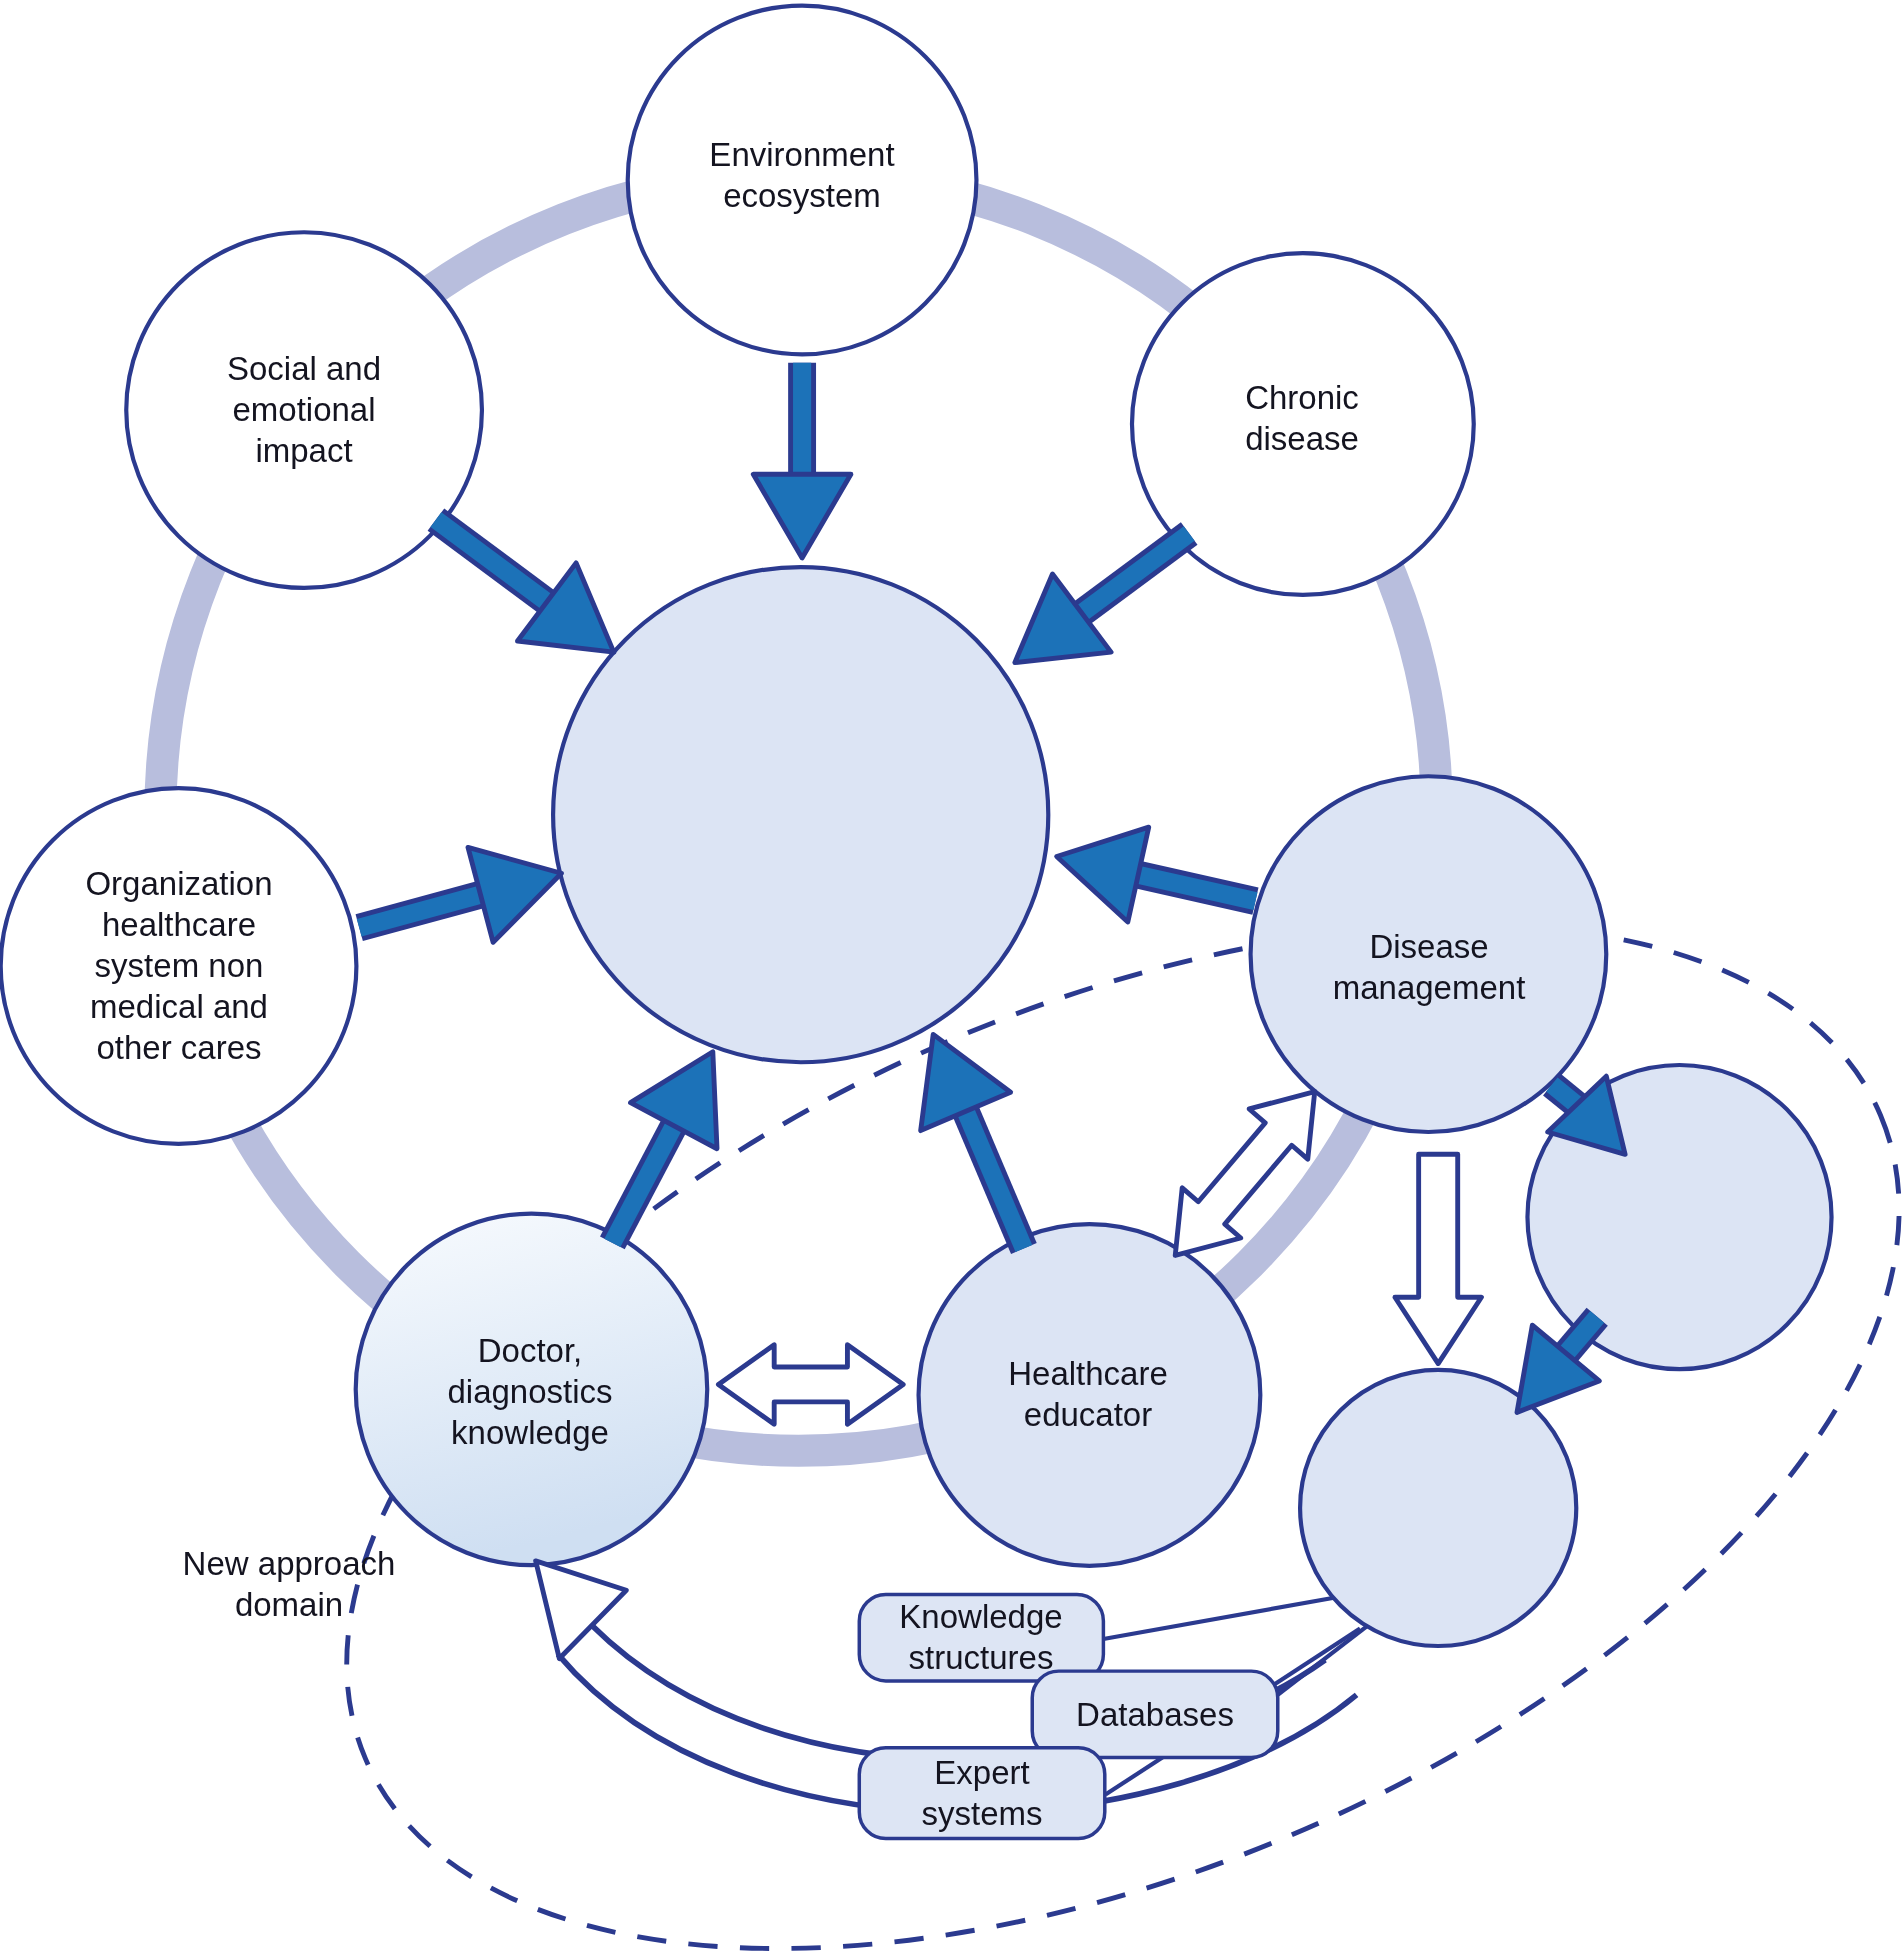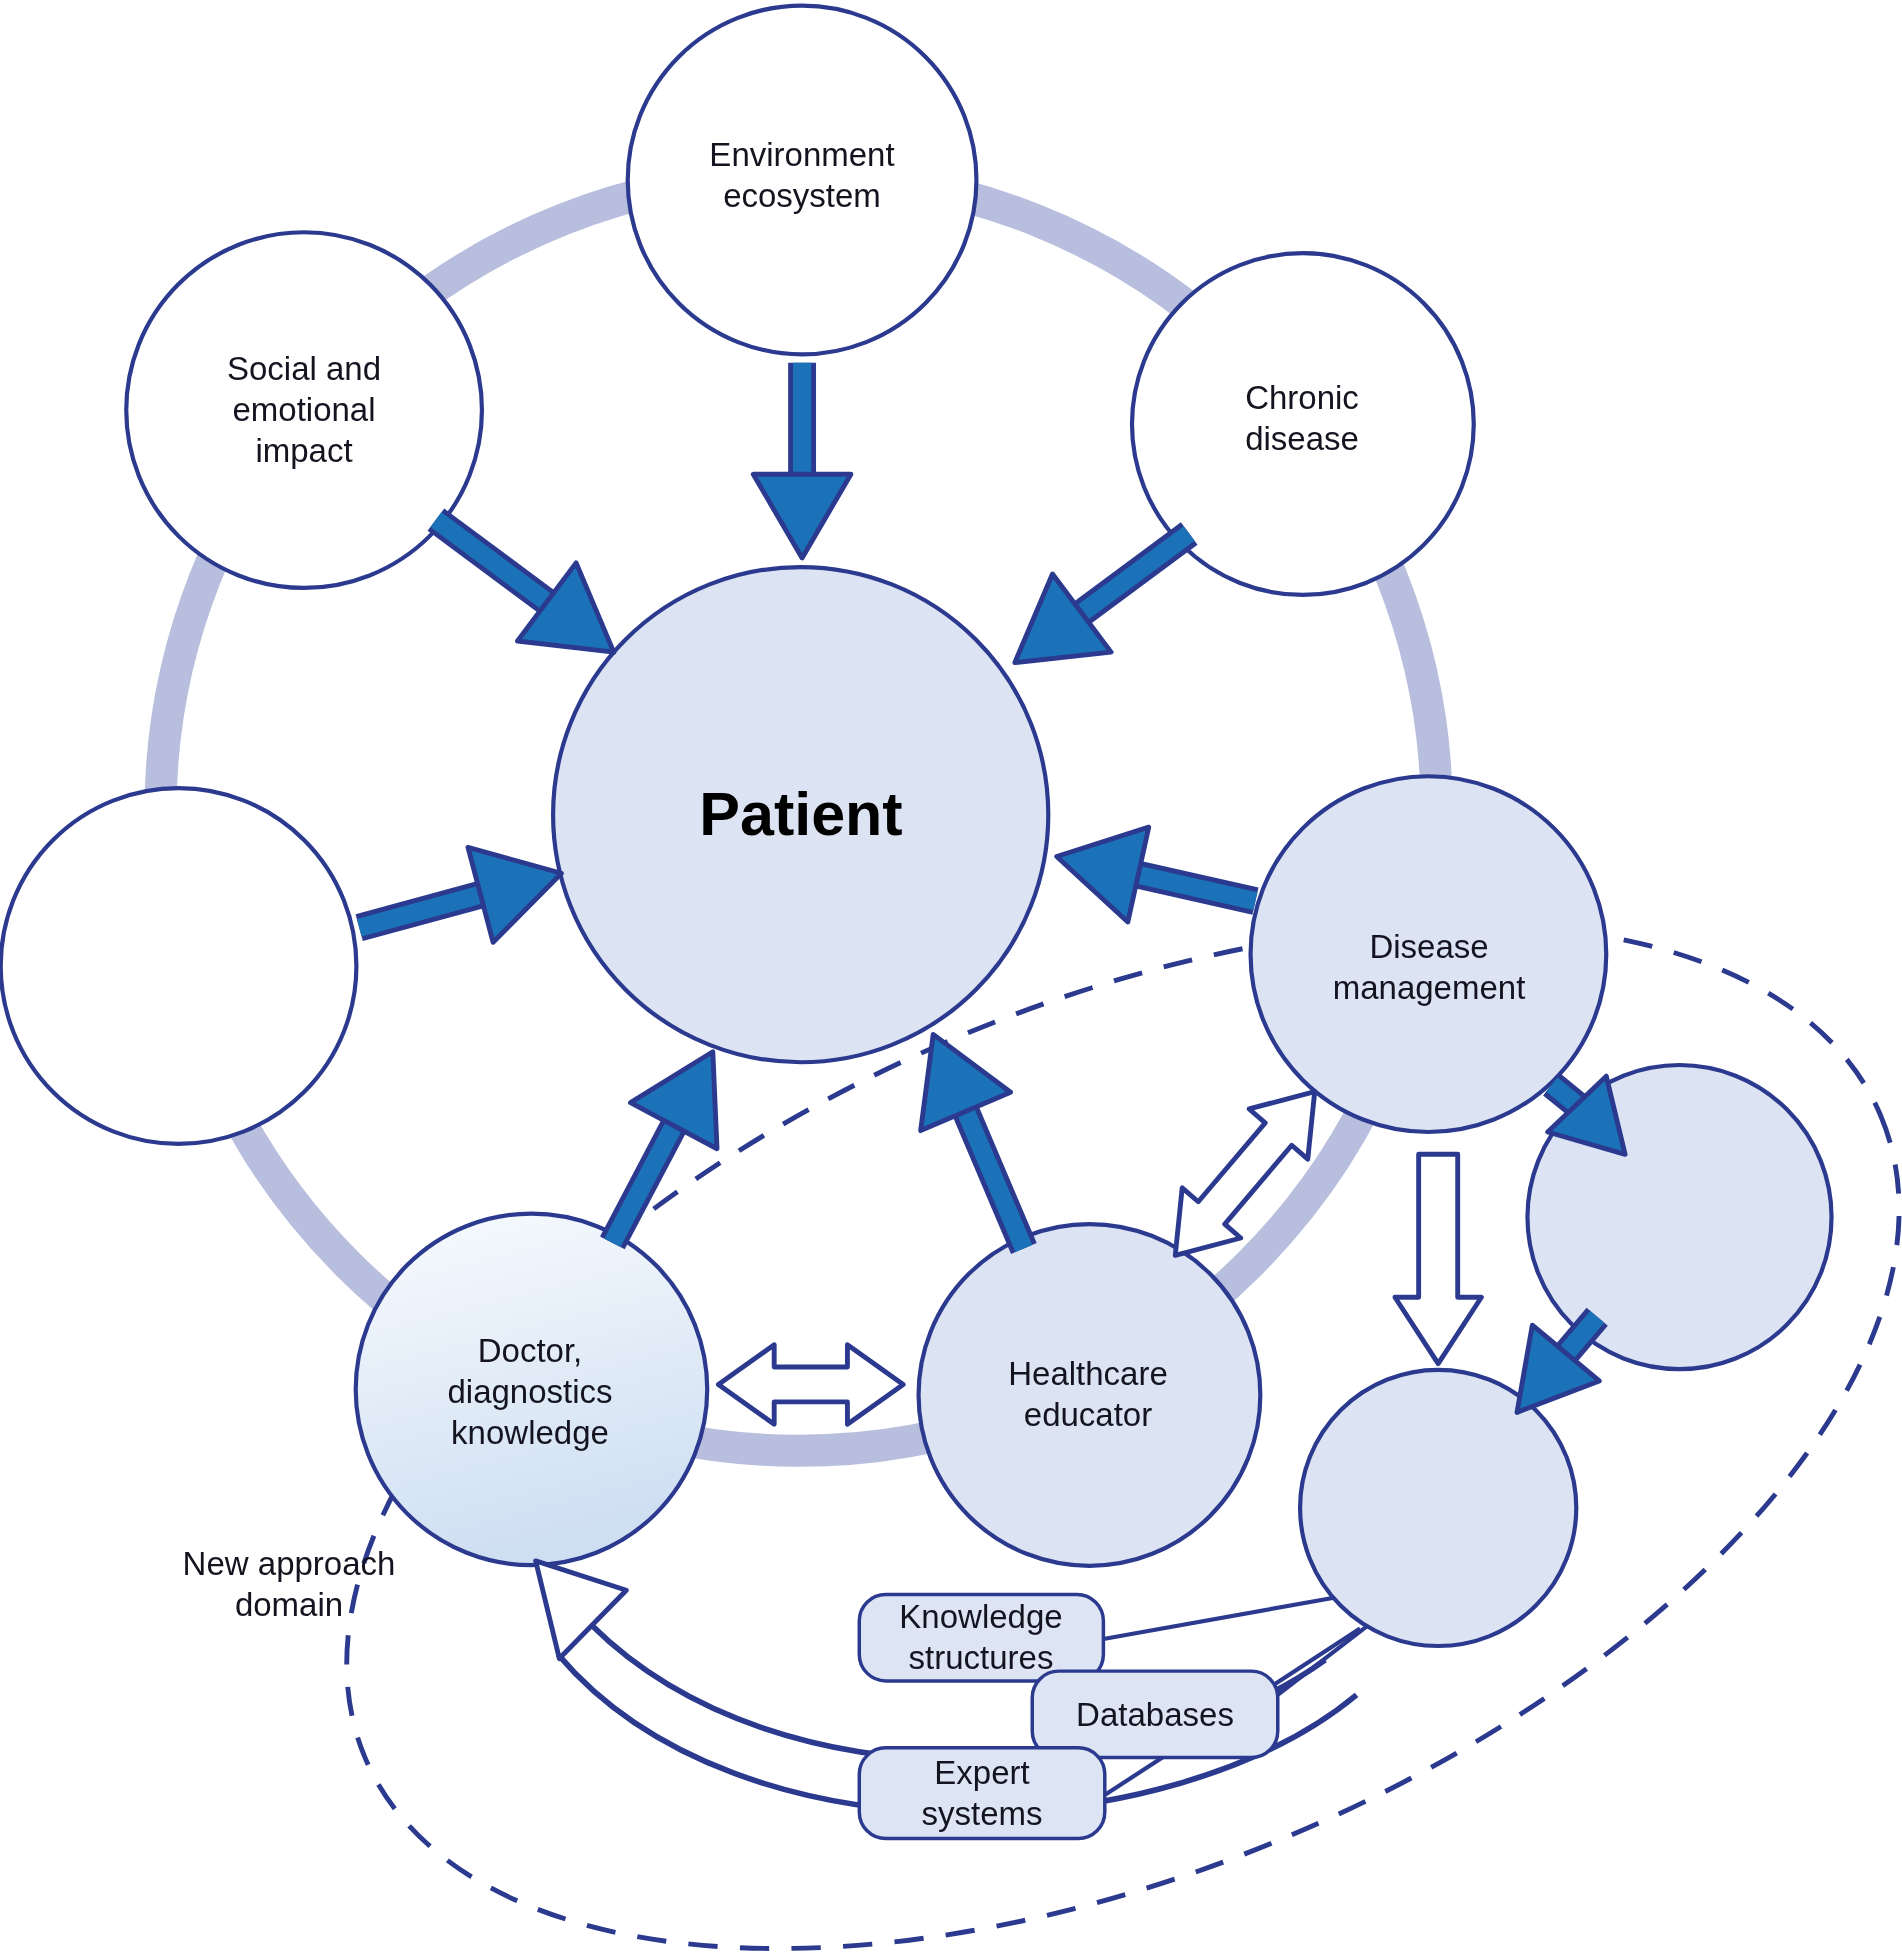--- a/index.html
+++ b/index.html
@@ -131,21 +131,25 @@
     <polygon class="outline-arrow" points="768,2238 898,2280 802,2378"></polygon>
   </svg>
 
   <div class="label" style="left:802px;top:176px">Environment
 ecosystem</div>
   <div class="label" style="left:304px;top:410px">Social and
 emotional
 impact</div>
   <div class="label" style="left:1302px;top:419px">Chronic
 disease</div>
-  <div class="label patient" style="left:801px;top:815px">Patient</div>
+  <div class="label" style="left:179px;top:966px">Organization
+healthcare
+system non
+medical and
+other cares</div>
   <div class="label" style="left:1429px;top:968px">Disease
 management</div>
   <div class="label" style="left:530px;top:1392px">Doctor,
 diagnostics
 knowledge</div>
   <div class="label" style="left:1088px;top:1395px">Healthcare
 educator</div>
 
   <div class="label" style="left:981px;top:1638px">Knowledge
 structures</div>

